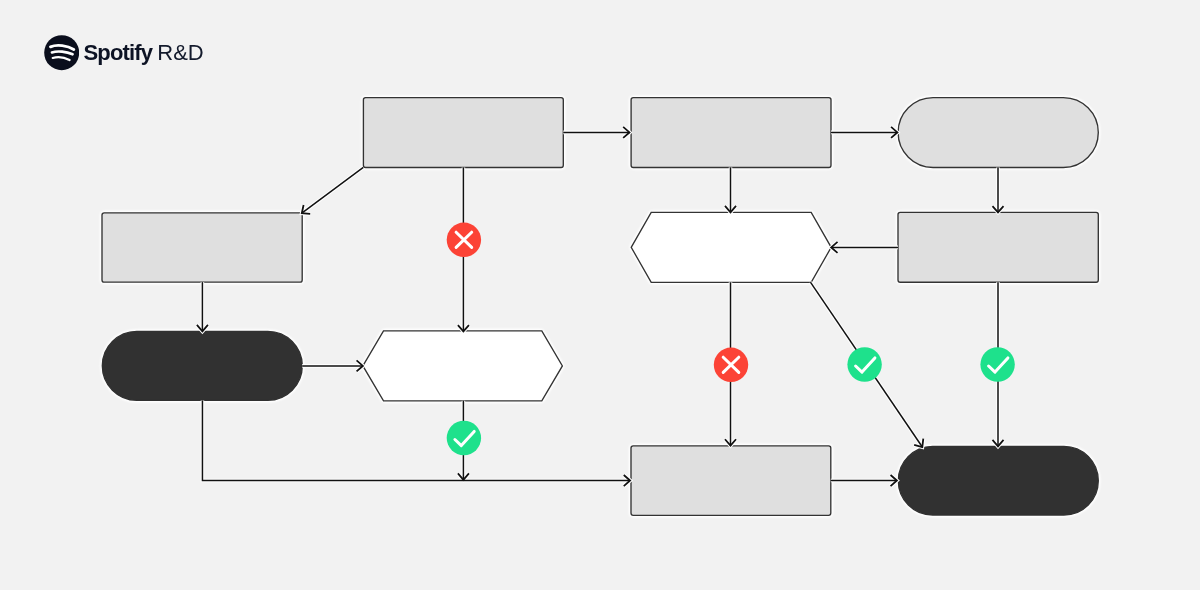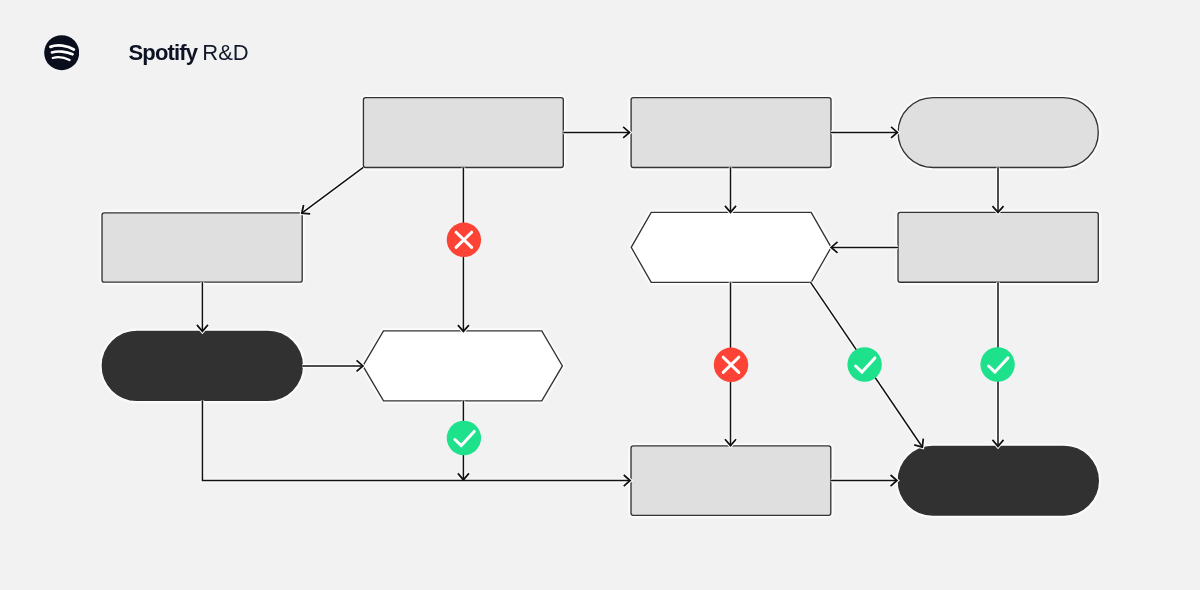--- a/index.html
+++ b/index.html
@@ -1,19 +1,19 @@
 <!DOCTYPE html>
 <html><head>
 <meta charset="utf-8">
 <title>Spotify R&amp;D Flowchart</title>
 <style>
   html,body{margin:0;padding:0;}
   body{width:1200px;height:590px;background:#f2f2f2;font-family:"Liberation Sans",sans-serif;overflow:hidden;}
   #stage{position:relative;width:1200px;height:590px;}
-  .logo{position:absolute;left:44.1px;top:35.3px;display:flex;align-items:center;gap:45px;}
+  .logo{position:absolute;left:44.1px;top:35.3px;display:flex;align-items:center;}
   .logo-text{-webkit-font-smoothing:antialiased;transform:translateZ(0);font-size:22px;letter-spacing:-0.85px;color:#0d1324;margin-left:4px;line-height:1;white-space:nowrap;}
   .logo-text .b{font-weight:700;}
   .logo-text .r{font-weight:400;letter-spacing:-0.1px;color:#131a2c;}
   svg.flow{position:absolute;left:0;top:0;}
   .halo{filter:drop-shadow(0 0 1px #ffffff) drop-shadow(0 0 1px #ffffff) drop-shadow(0 0 1px #ffffff);}
 </style>
 </head>
 <body style="background: rgb(242, 242, 242);">
 
 <div id="stage">

